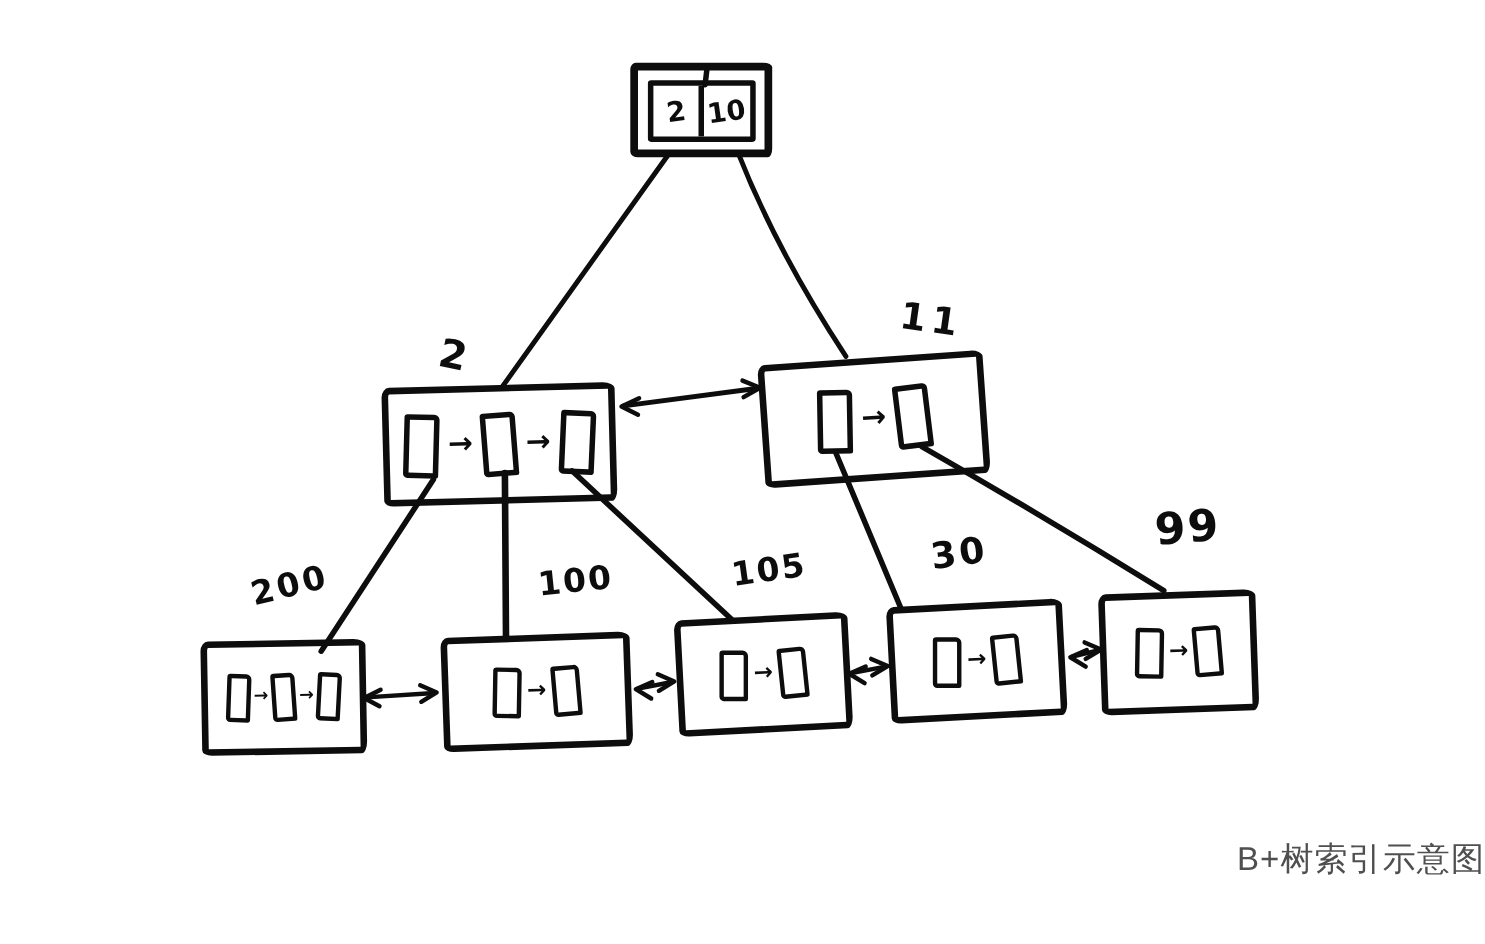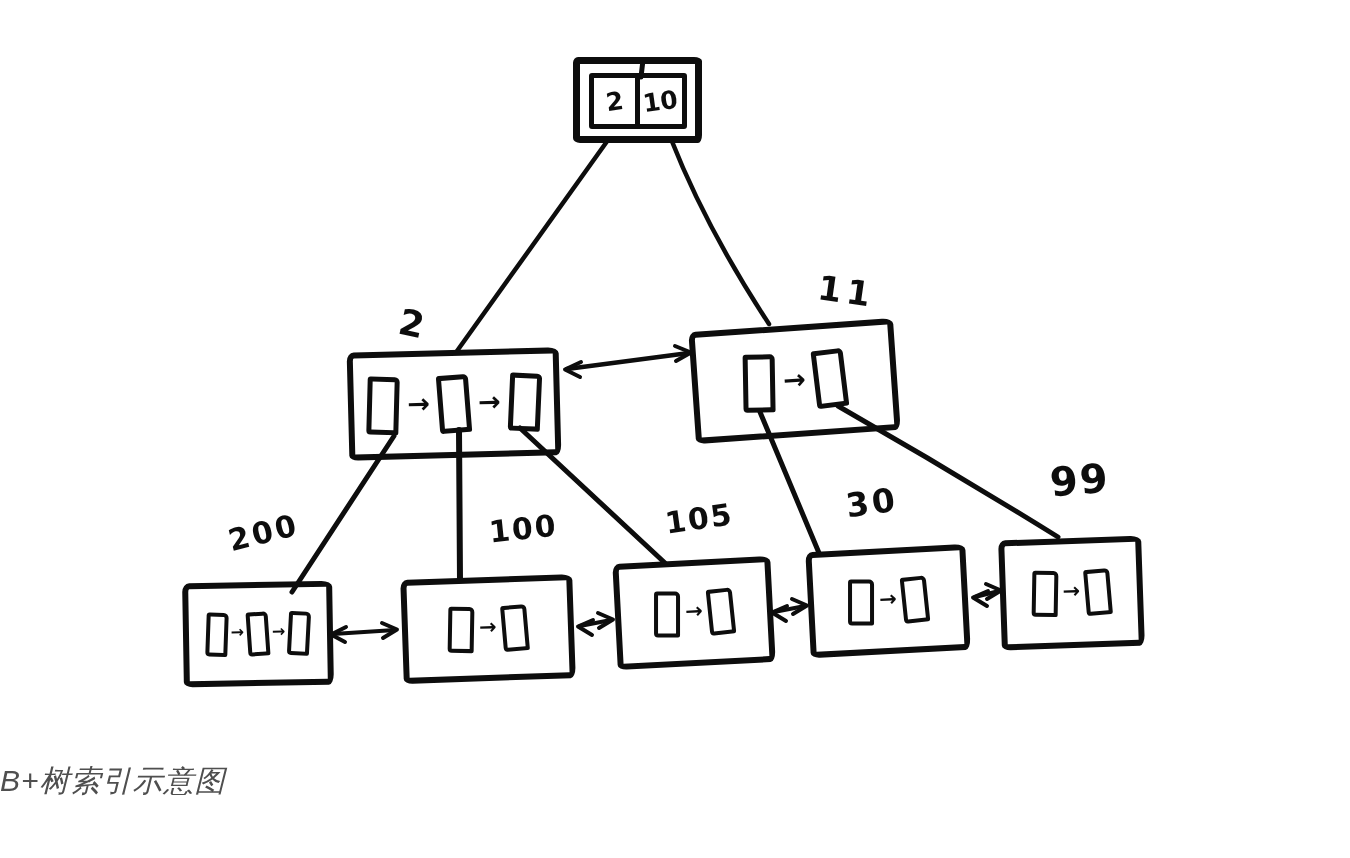--- a/index.html
+++ b/index.html
@@ -77,26 +77,25 @@
     position: absolute; z-index: 3;
     font-family: "DejaVu Sans", sans-serif;
     font-weight: 700;
     color: var(--ink);
     line-height: 1;
     white-space: nowrap;
   }
   .caption {
     position: absolute; z-index: 3;
     left: 0; top: 761px; width: 100%;
-    text-align: left;
+    text-align: right;
     font-size: 30px;
     letter-spacing: 1px;
     color: var(--caption_text);
     font-family: "Liberation Sans", sans-serif;
-    font-style: italic;
   }
 </style>
 </head>
 <body>
 
 <div class="stage">
 
   <svg class="connectors" width="1350" height="858" viewBox="0 0 1350 858">
     <g stroke="#0d0d0d" fill="none" stroke-linecap="round" stroke-linejoin="round">
 

